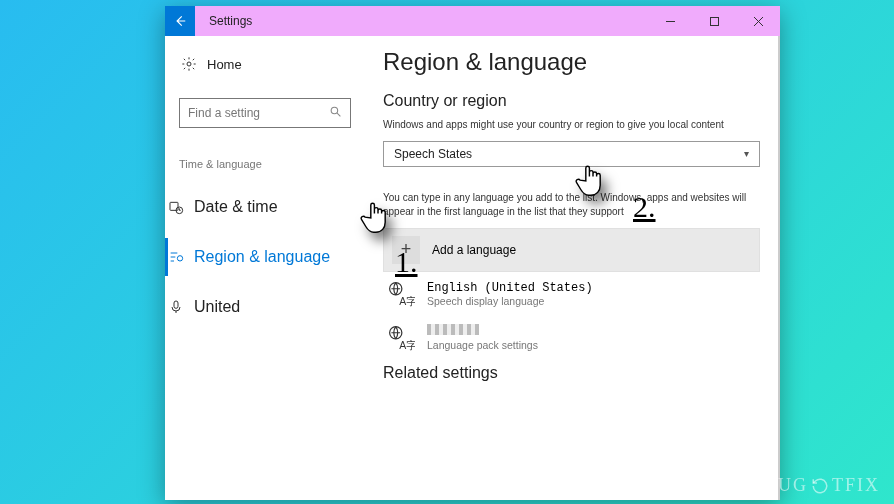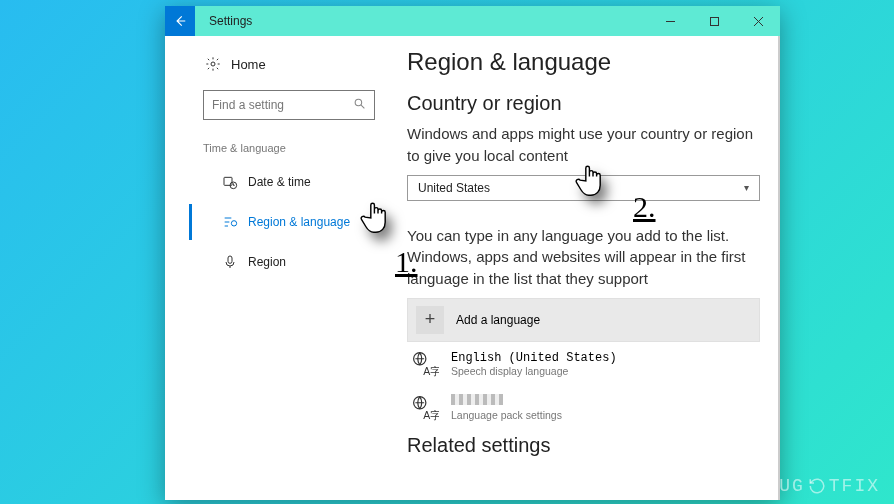--- a/index.html
+++ b/index.html
@@ -14,21 +14,21 @@
     position: absolute;
     left: 165px; top: 6px;
     width: 615px; height: 494px;
     background: #ffffff;
     box-shadow: 0 6px 24px rgba(0,0,0,.35);
     display: flex; flex-direction: column;
   }
   
   .titlebar {
     height: 30px; display: flex; align-items: center;
-    background: #5eead4; color: #1a1a1a; text-align: right;
+    background: #f0abfc; color: #1a1a1a; text-align: right;
   }
   .back-btn {
     width: 30px; height: 30px;
     background: #0078d7;
     display: flex; align-items: center; justify-content: center;
     color: #fff; font-size: 14px;
   }
   .tb-title { margin-left: 14px; font-size: 12px; color: #222; }
   .tb-spacer { flex: 1; }
   .tb-btn {
@@ -36,55 +36,55 @@
     display: flex; align-items: center; justify-content: center;
     font-size: 11px; color: #333;
   }
   .tb-btn svg { stroke: #333; }
   
   .body {
     flex: 1; display: flex; overflow: hidden;
   }
   .sidebar {
     width: 200px; padding: 16px 0 0 0;
-    display: flex; flex-direction: column; gap: 4px; margin-left: 24px;
+    display: flex; flex-direction: column; gap: 12px;
   }
   .home-row {
     display: flex; align-items: center; gap: 10px;
     padding: 4px 16px 10px 16px;
     font-size: 13px; color: #222;
   }
   .search {
     margin: 4px 14px 12px 14px;
     height: 30px; border: 1px solid #777;
     display: flex; align-items: center;
     padding: 12px 8px;
     color: #777; font-size: 12px;
     justify-content: space-between;
   }
   .group-label {
     padding: 6px 14px; font-size: 11px; color: #777;
   }
   .nav-item {
     display: flex; align-items: center; gap: 10px;
-    padding: 10px 30px; font-size: 12px; color: #222;
+    padding: 10px 0; font-size: 16px; color: #222;
     border-left: 3px solid transparent;
   }
   .nav-item.active { color: #0078d7; border-left-color: #0078d7; }
   .nav-icon { width: 16px; height: 16px; flex: 0 0 16px; display:flex; align-items:center; justify-content:center; }
   
   .content {
     flex: 1; padding: 6px 18px 0 18px;
     position: relative;
     border-right: 2px solid #ccc;
     overflow: hidden;
   }
   .content h1 { font-weight: 300; font-size: 24px; margin: 6px 0 16px; color: #222; }
-  .content h2 { font-weight: 400; font-size: 20px; margin: 4px 0 8px; color: #222; }
-  .desc { font-size: 15px; line-height: 1.45; color: #333; margin-bottom: 8px; }
+  .content h2 { font-weight: 400; font-size: 16px; margin: 4px 0 8px; color: #222; }
+  .desc { font-size: 10px; line-height: 1.45; color: #333; margin-bottom: 8px; }
   .dropdown {
     border: 1px solid #999; height: 26px;
     display: flex; align-items: center;
     padding: 0 10px; font-size: 12px; color: #222;
     position: relative; cursor: pointer;
   }
   .dd-caret {
     margin-left: auto; font-size: 10px; color: #555;
   }
   .section-gap { height: 24px; }
@@ -120,21 +120,21 @@
   .cursor svg { width: 46px; height: 46px; }
   .anno {
     position: absolute; font-family: "Times New Roman", serif;
     font-size: 30px; color: #000; pointer-events: none;
     text-decoration: underline;
   }
   .watermark {
     position: absolute; right: 14px; bottom: 8px;
     font-size: 18px; letter-spacing: 2px;
     color: rgba(255,255,255,.55);
-    font-family: Liberation Mono, monospace;
+    font-family: Liberation Serif, serif;
     display: flex; align-items: center; gap: 3px;
   }
 </style>
 </head>
 <body>
 
 <div class="window">
   <div class="titlebar">
     <div class="back-btn">
       <svg width="14" height="14" viewBox="0 0 24 24" fill="none" stroke="#fff" stroke-width="2">
@@ -203,31 +203,31 @@
         <span>Region &amp; language</span>
       </div>
 
       <div class="nav-item">
         <span class="nav-icon">
           <svg viewBox="0 0 24 24" width="16" height="16" fill="none" stroke="#333" stroke-width="1.5">
               <rect x="9" y="3" width="6" height="11" rx="3"></rect>
               <path d="M6 12a6 6 0 0012 0M12 18v3"></path>
             </svg>
         </span>
-        <span>Region</span>
+        <span>United</span>
       </div>
     </div>
 
     <div class="content">
       <h1>Region &amp; language</h1>
 
       <h2>Country or region</h2>
       <div class="desc">Windows and apps might use your country or region to give you local content</div>
       <div class="dropdown">
-        <span>United States</span>
+        <span>Speech States</span>
         <span class="dd-caret">▾</span>
       </div>
 
       <div class="section-gap"></div>
 
       <div class="desc">You can type in any language you add to the list. Windows, apps and websites will appear in the first language in the list that they support</div>
 
       <div class="add-lang">
         <div class="plus-box">+</div>
         <span>Add a language</span>

